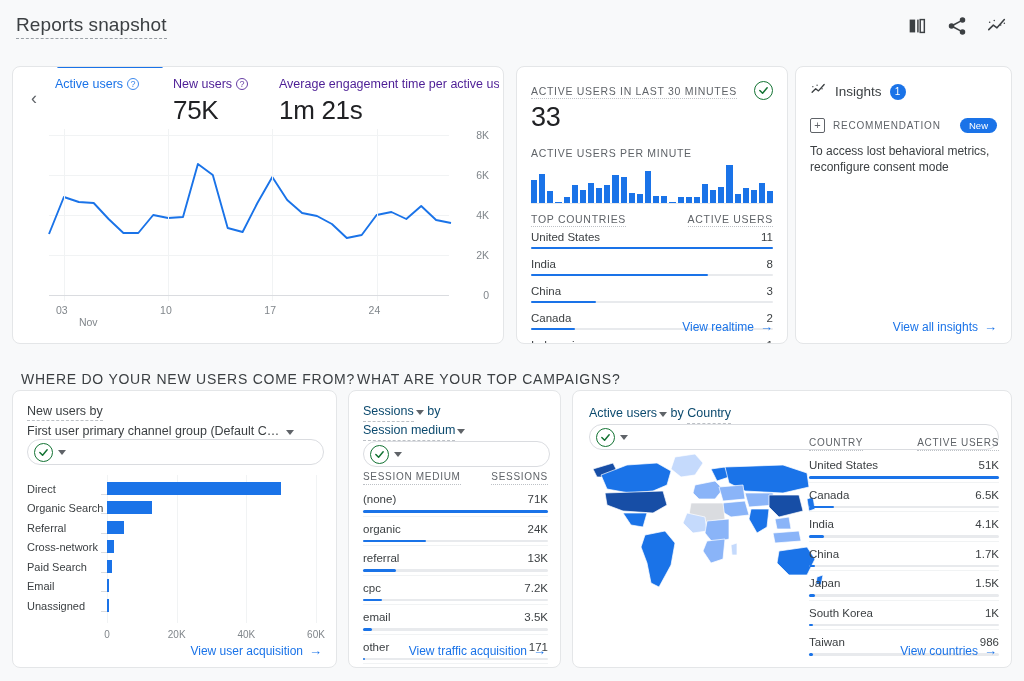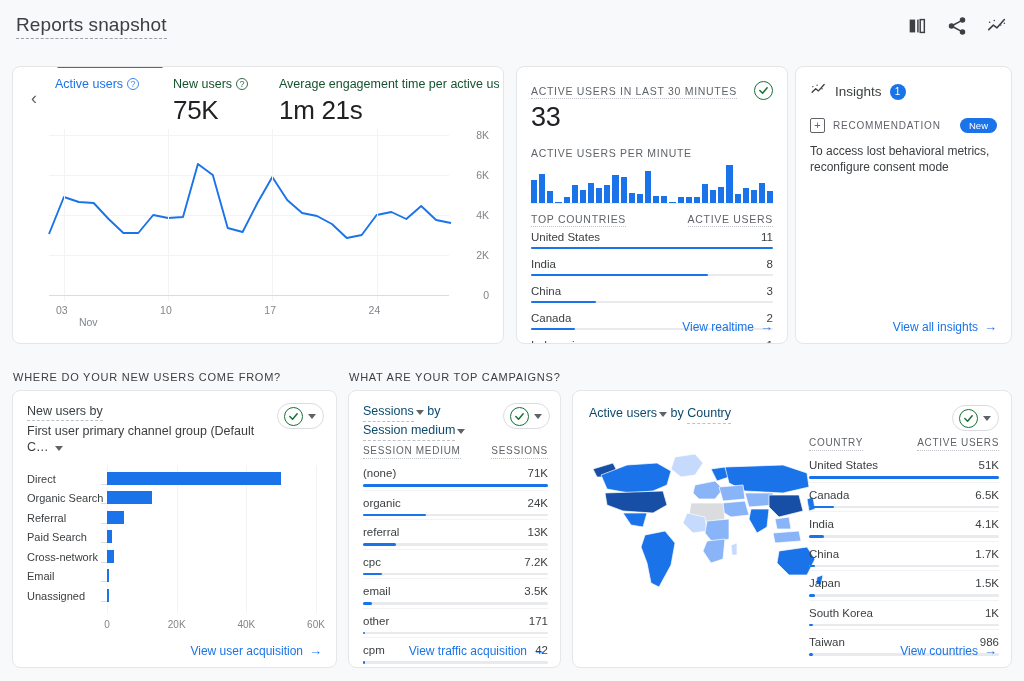--- a/index.html
+++ b/index.html
@@ -45,21 +45,21 @@
     width: 26px; height: 62px; display: flex; align-items: center;
     justify-content: center; color: #5f6368; font-size: 18px; cursor: pointer;
     flex: none; user-select: none;
   }
   .metrics { display: flex; flex: 1; padding-top: 10px; gap: 0; }
   .metric { position: relative; padding: 0 8px; }
   .metric.m1 { width: 118px; }
   .metric.m2 { width: 106px; }
   .metric.m3 { width: 236px; }
   .metric .m-label {
-    font-size: 12.5px; color: #14532d; display: flex; align-items: center; gap: 4px;
+    font-size: 12.5px; color: #4c1d95; display: flex; align-items: center; gap: 4px;
     white-space: nowrap; overflow: hidden;
   }
   .metric.active .m-label { color: #1a73e8; }
   .metric .m-value { font-size: 26px; color: #202124; margin-top: 4px; letter-spacing: -.3px; }
   .qmark {
     width: 12px; height: 12px; border: 1px solid currentColor; border-radius: 50%;
     font-size: 9px; line-height: 10px; text-align: center; flex: none; opacity: .85;
   }
   .tab-underline {
     position: absolute; left: 44px; top: -2px; width: 106px; height: 3px;
@@ -121,28 +121,28 @@
   }
   .rec-label { font-size: 10px; letter-spacing: .8px; color: #5f6368; }
   .pill-new {
     margin-left: auto; background: #1a73e8; color: #fff; font-size: 9.5px;
     padding: 2px 9px; border-radius: 10px;
   }
   .ins-body { padding: 10px 14px 0 14px; font-size: 12px; color: #3c4043; line-height: 16px; }
 
   
   .sect-head {
-    position: absolute; font-size: 11px; letter-spacing: .75px; color: #3c4043;
+    position: absolute; font-size: 14px; letter-spacing: .75px; color: #3c4043; margin-left: 8px;
   }
   #sect-acq { left: 13px; top: 371px; }
   #sect-camp { left: 349px; top: 371px; }
 
   
   #card-channel { left: 12px; top: 390px; width: 325px; height: 278px; }
-  .bc-head { display: flex; padding: 12px 12px 0 14px; }
+  .bc-head { display: flex; padding: 12px 12px 0 14px; flex-direction: column; }
   .bc-title { font-size: 12.5px; color: #3c4043; line-height: 16px; flex: 1; }
   .bc-title .l1 { border-bottom: 1px dashed #bdc1c6; display: inline-block; padding-bottom: 1px; }
   .bc-title .l2 { display: block; margin-top: 2px; }
   .pillbtn {
     display: flex; align-items: center; gap: 5px; border: 1px solid #dadce0;
     border-radius: 14px; padding: 3px 7px 3px 6px; height: 26px; flex: none; cursor: pointer;
   }
   .caret { width: 0; height: 0; border-left: 4px solid transparent; border-right: 4px solid transparent;
            border-top: 5px solid #5f6368; }
   .hbars { position: relative; margin: 10px 14px 0 14px; height: 148px; }
@@ -429,28 +429,28 @@
           <div class="hbar-lab">Organic Search</div>
           <div class="tickmark"></div>
           <div class="hbar-fill" style="width: 45.2833px;"></div>
         </div>
         <div class="hbar-row">
           <div class="hbar-lab">Referral</div>
           <div class="tickmark"></div>
           <div class="hbar-fill" style="width: 17.4167px;"></div>
         </div>
         <div class="hbar-row">
+          <div class="hbar-lab">Cross-network</div>
+          <div class="tickmark"></div>
+          <div class="hbar-fill" style="width: 6.96667px;"></div>
+        </div>
+        <div class="hbar-row">
           <div class="hbar-lab">Paid Search</div>
           <div class="tickmark"></div>
           <div class="hbar-fill" style="width: 4.87667px;"></div>
-        </div>
-        <div class="hbar-row">
-          <div class="hbar-lab">Cross-network</div>
-          <div class="tickmark"></div>
-          <div class="hbar-fill" style="width: 6.96667px;"></div>
         </div>
         <div class="hbar-row">
           <div class="hbar-lab">Email</div>
           <div class="tickmark"></div>
           <div class="hbar-fill" style="width: 2px;"></div>
         </div>
         <div class="hbar-row">
           <div class="hbar-lab">Unassigned</div>
           <div class="tickmark"></div>
           <div class="hbar-fill" style="width: 2px;"></div>

